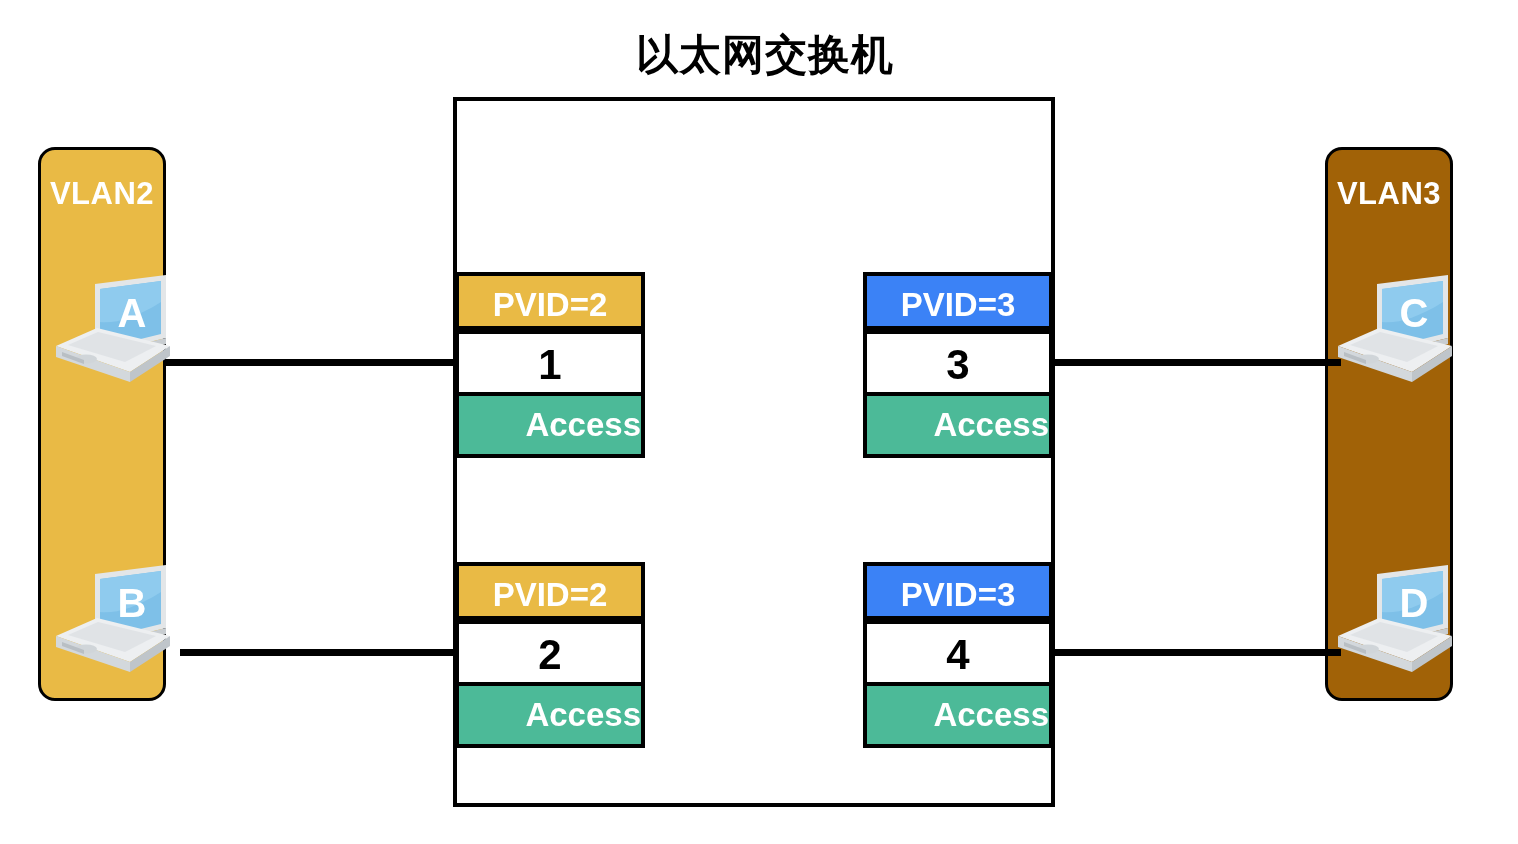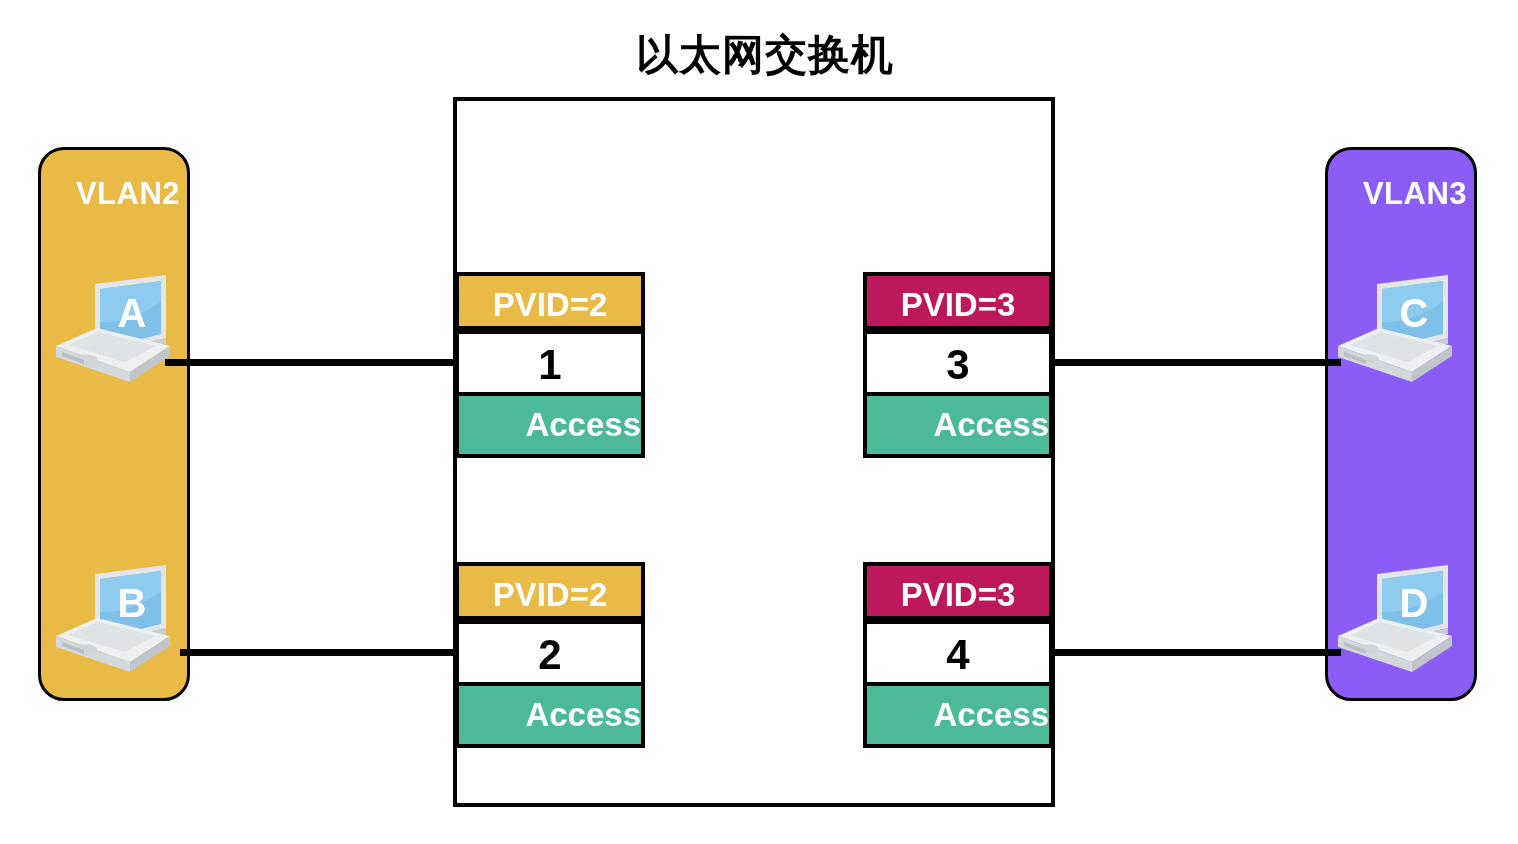--- a/index.html
+++ b/index.html
@@ -42,27 +42,26 @@
     top: 97px;
     width: 602px;
     height: 710px;
     border: 4px solid #000000;
     background: #ffffff;
   }
 
   
   .vlan-panel {
     position: absolute;
-    width: 152px;
+    width: 128px;
     border: 3px solid #000000;
-    border-radius: 26px;
-    padding-left: 14px;
+    border-radius: 17px;
   }
   #vlan-panel-left  { left: 38px;   top: 147px; height: 554px; background: #E9BA45; }
-  #vlan-panel-right { left: 1325px; top: 147px; height: 554px; background: #8b5cf6; }
+  #vlan-panel-right { left: 1325px; top: 147px; height: 554px; background: #a16207; }
 
   .vlan-label {
     position: absolute;
     top: 26px;
     width: 100%;
     text-align: center;
     font-size: 31px;
     font-weight: bold;
     color: #ffffff;
     letter-spacing: 0.5px;
@@ -116,21 +115,21 @@
     height: 58px;
     line-height: 58px;
     text-align: center;
     font-size: 33px;
     font-weight: bold;
     color: #ffffff;
     white-space: nowrap;
     border-bottom: 8px solid #000000;
   }
   .pvid-orange { background: #E9BA45; }
-  .pvid-purple { background: #be185d; text-align: center; }
+  .pvid-purple { background: #3b82f6; text-align: center; }
 
   .port-number {
     height: 62px;
     line-height: 62px;
     text-align: center;
     font-size: 42px;
     font-weight: bold;
     color: #000000;
     background: #ffffff;
     border-bottom: 4px solid #000000;

